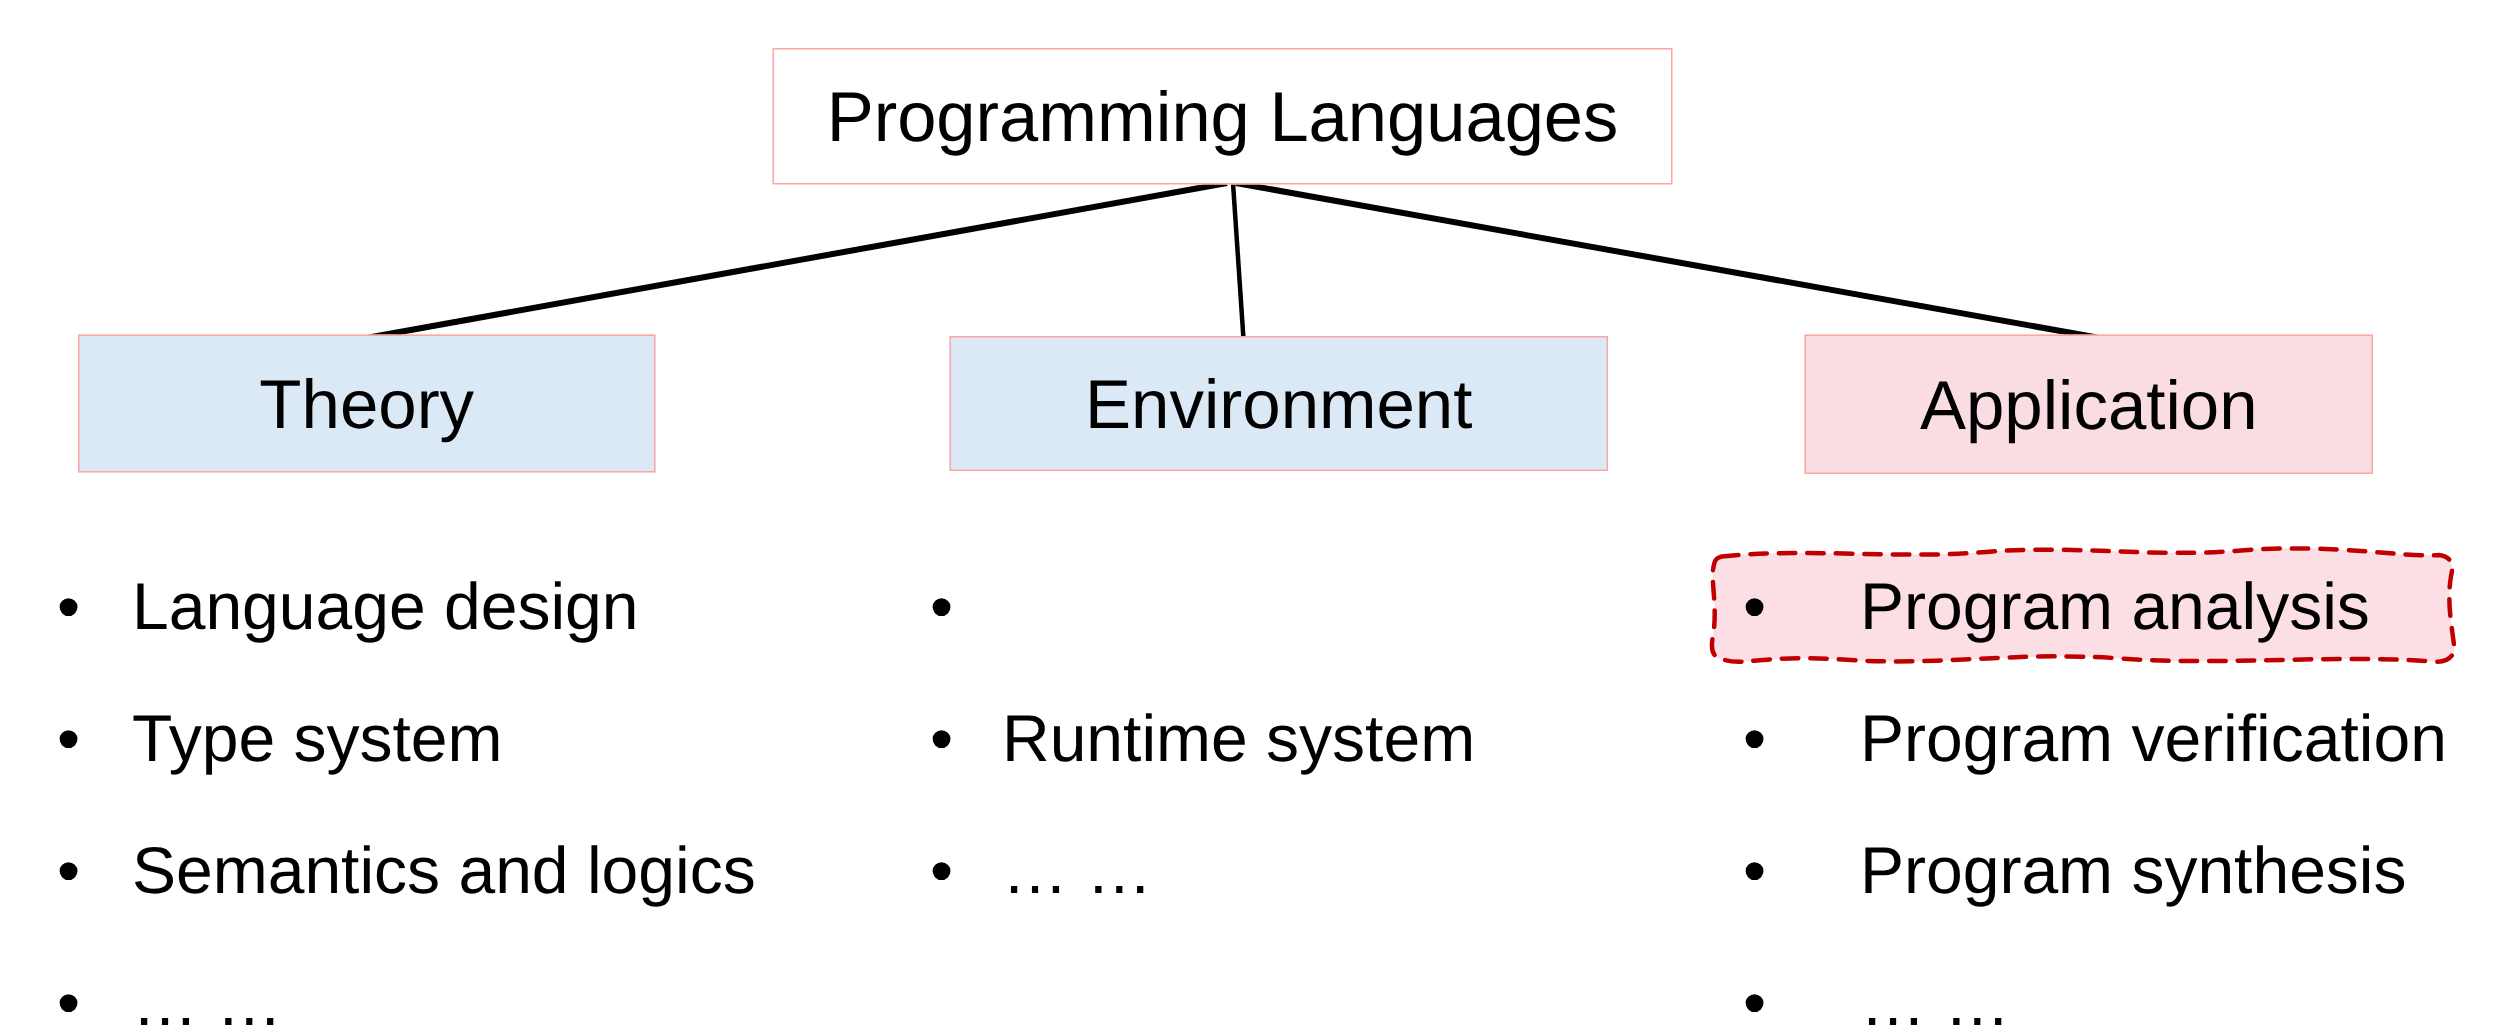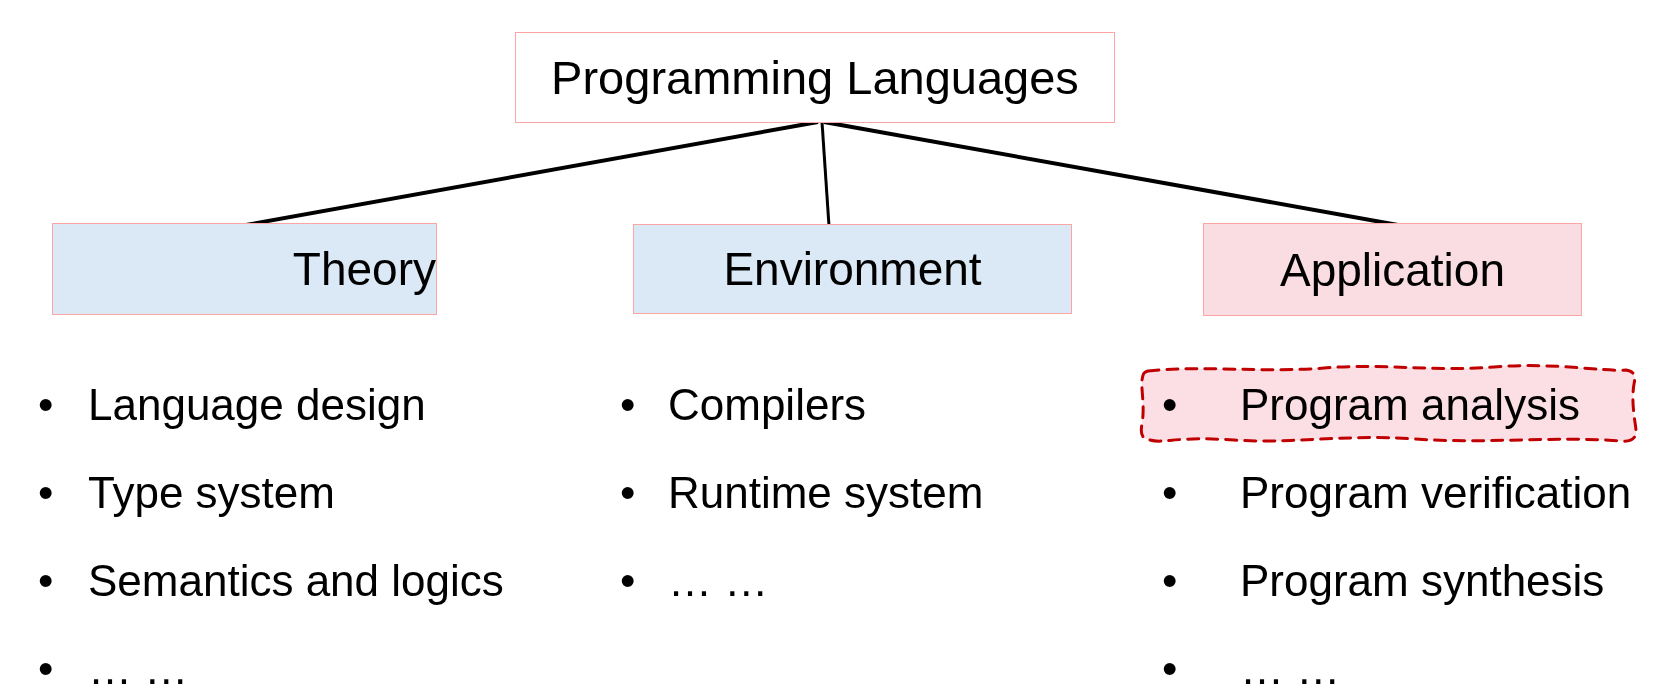--- a/index.html
+++ b/index.html
@@ -80,21 +80,21 @@
   <svg id="connectors" viewBox="0 0 1672 690" xmlns="http://www.w3.org/2000/svg">
     <line x1="818" y1="122" x2="246" y2="225" stroke="#000000" stroke-width="4"></line>
     <line x1="822" y1="122" x2="829" y2="226" stroke="#000000" stroke-width="3"></line>
     <line x1="824" y1="122" x2="1398" y2="225" stroke="#000000" stroke-width="4"></line>
   </svg>
 
   <div class="node" id="root-node" style="background-color: rgb(255, 255, 255);">
     <span class="node-label">Programming Languages</span>
   </div>
 
-  <div class="node" id="theory-node" style="background-color: rgb(219, 233, 247); justify-content: flex-end;">
+  <div class="node" id="theory-node" style="background-color: rgb(219, 233, 247);">
     <span class="node-label">Theory</span>
   </div>
   <div class="node" id="environment-node" style="background-color: rgb(219, 233, 247);">
     <span class="node-label">Environment</span>
   </div>
   <div class="node" id="application-node" style="background-color: rgb(250, 221, 226);">
     <span class="node-label">Application</span>
   </div>
 
   <div class="bullet-column" id="theory-list">
@@ -112,21 +112,20 @@
     </div>
     <div class="bullet-row">
       <span class="bullet-dot">•</span>
       <span class="bullet-text">… …</span>
     </div>
   </div>
 
   <div class="bullet-column" id="environment-list">
     <div class="bullet-row">
       <span class="bullet-dot">•</span>
-      <span class="bullet-text">Compilers</span>
     </div>
     <div class="bullet-row">
       <span class="bullet-dot">•</span>
       <span class="bullet-text">Runtime system</span>
     </div>
     <div class="bullet-row">
       <span class="bullet-dot">•</span>
       <span class="bullet-text">… …</span>
     </div>
   </div>

